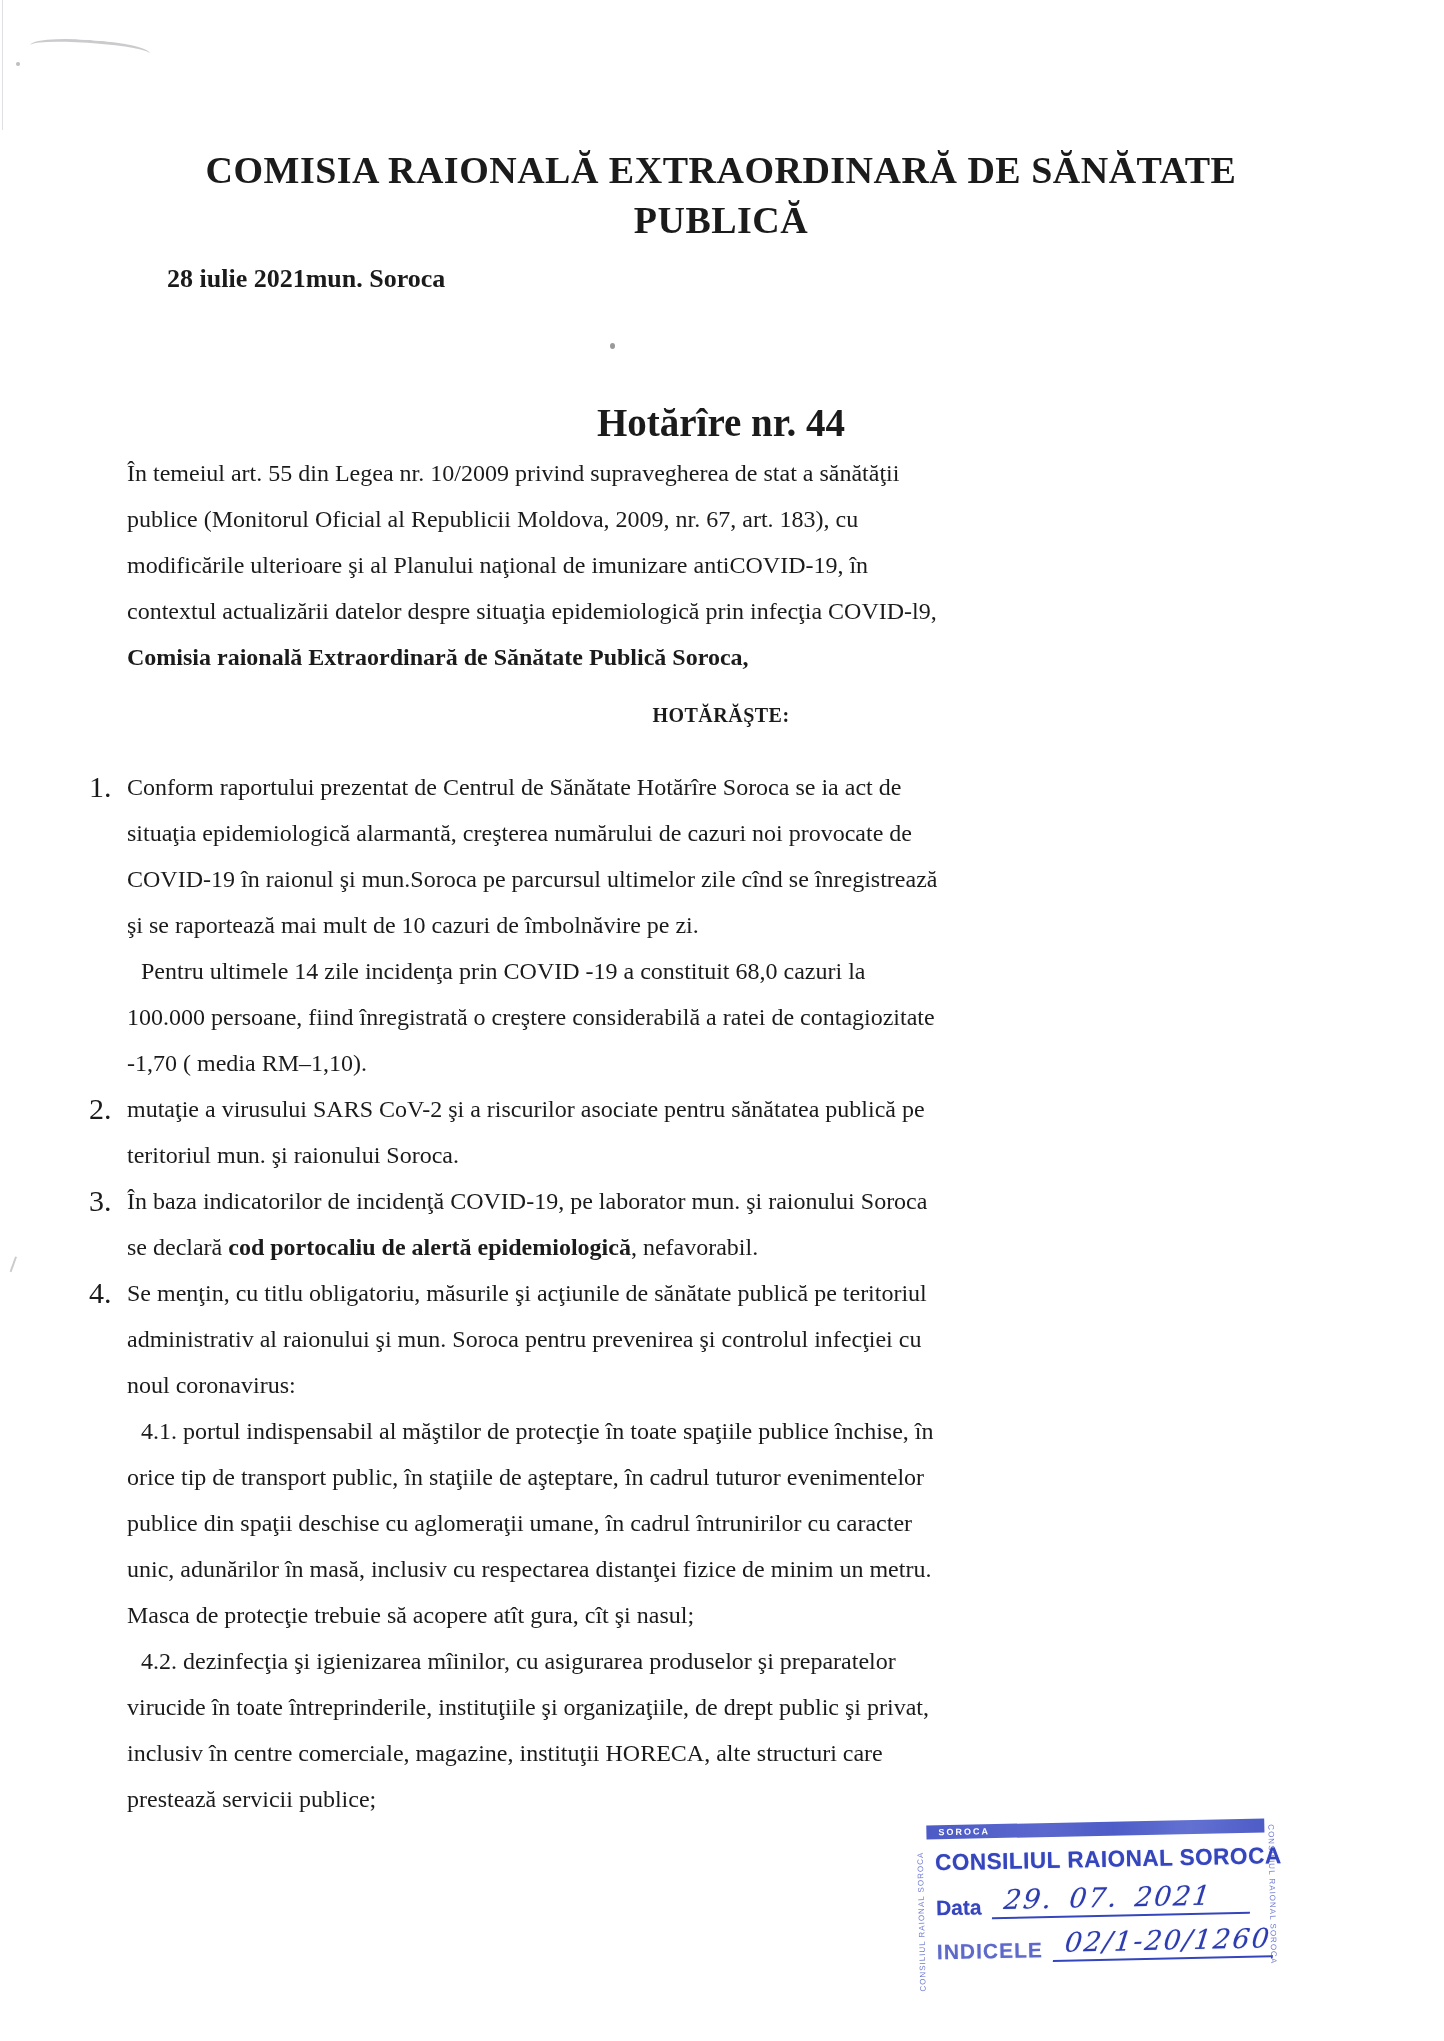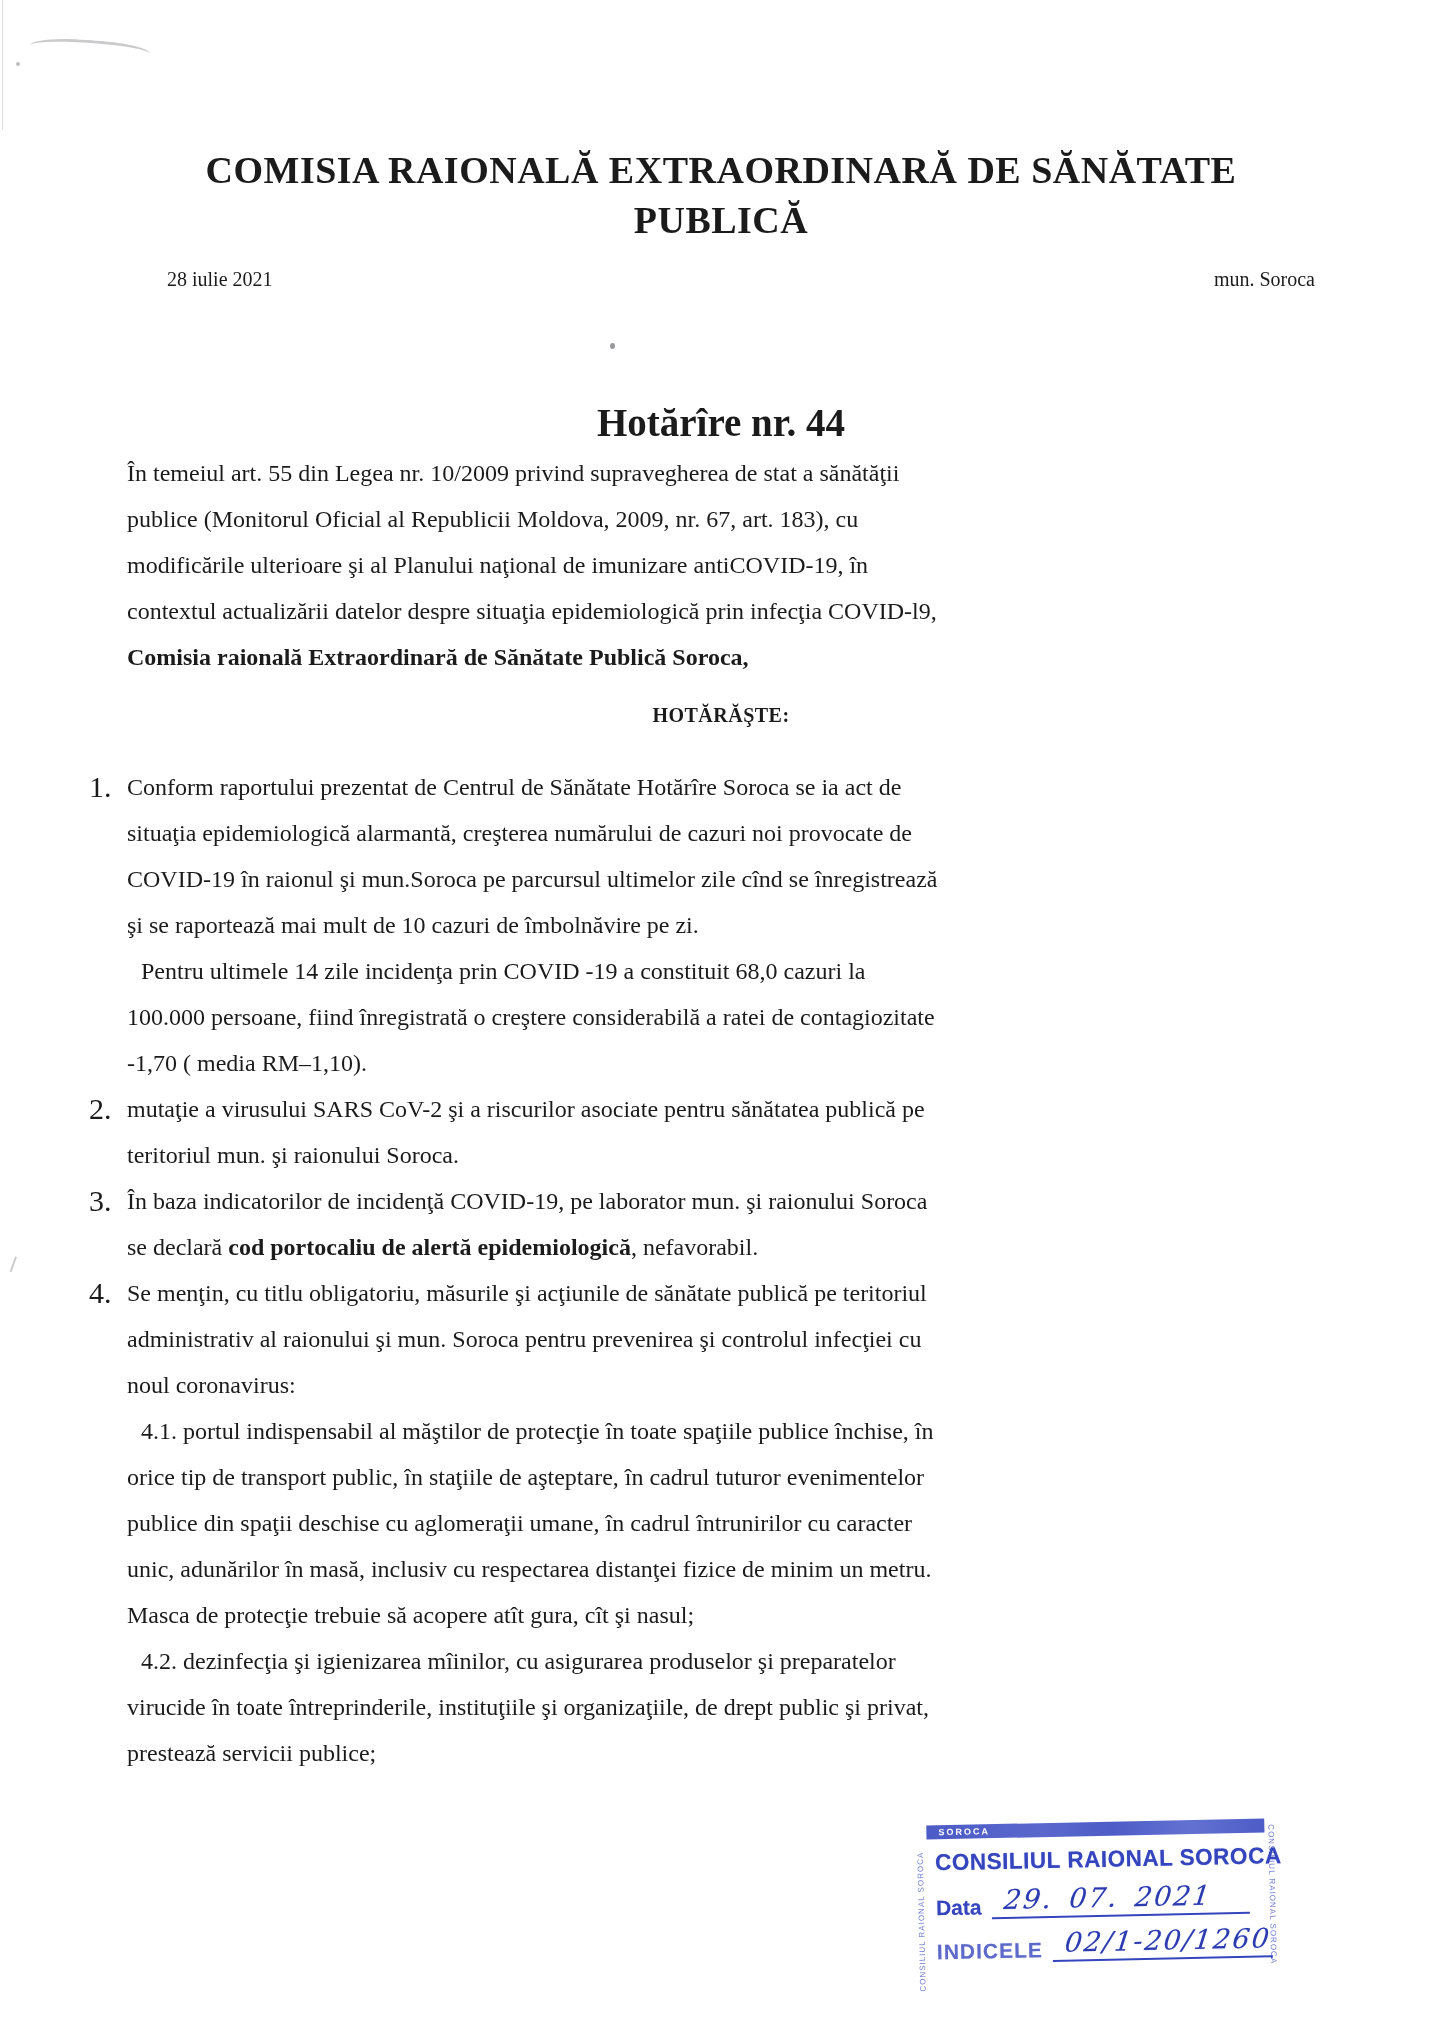--- a/index.html
+++ b/index.html
@@ -16,23 +16,23 @@
     position:absolute;left:127px;top:0;width:1188px;
   }
   .title{
     margin:145px 0 0 0;
     text-align:center;
     font-size:38px;font-weight:bold;
     line-height:50px;
     letter-spacing:.5px;
   }
   .meta{
-    display:flex;justify-content:space-between;align-items:baseline;
+    display:flex;justify-content:flex-start;align-items:baseline;
     margin-top:14px;
-    font-weight:normal;font-size:20px;line-height:40px;
+    font-weight:bold;font-size:26px;line-height:40px;
   }
   .meta .date{padding-left:40px;}
   .decision{
     text-align:center;font-weight:bold;font-size:39px;
     margin-top:103px;line-height:42px;
   }
   .preamble{margin-top:6px;}
   .line{
     font-size:24px;line-height:46px;white-space:nowrap;
   }
@@ -175,20 +175,21 @@
         <div class="line indent">4.1. portul indispensabil al măştilor de protecţie în toate spaţiile publice închise, în</div>
         <div class="line">orice tip de transport public, în staţiile de aşteptare, în cadrul tuturor evenimentelor</div>
         <div class="line">publice din spaţii deschise cu aglomeraţii umane, în cadrul întrunirilor cu caracter</div>
         <div class="line">unic, adunărilor în masă, inclusiv cu respectarea distanţei fizice de minim un metru.</div>
         <div class="line">Masca de protecţie trebuie să acopere atît gura, cît şi nasul;</div>
       </div>
 
       <div>
         <div class="line indent">4.2. dezinfecţia şi igienizarea mîinilor, cu asigurarea produselor şi preparatelor</div>
         <div class="line">virucide în toate întreprinderile, instituţiile şi organizaţiile, de drept public şi privat,</div>
+        <div class="line">inclusiv în centre comerciale, magazine, instituţii HORECA, alte structuri care</div>
         <div class="line">prestează servicii publice;</div>
       </div>
     </div>
 
   </div>
 
   <div class="stamp">
     <div class="stamp-top">SOROCA</div>
     <div class="stamp-side left">CONSILIUL RAIONAL SOROCA</div>
     <div class="stamp-side right">CONSILIUL RAIONAL SOROCA</div>

